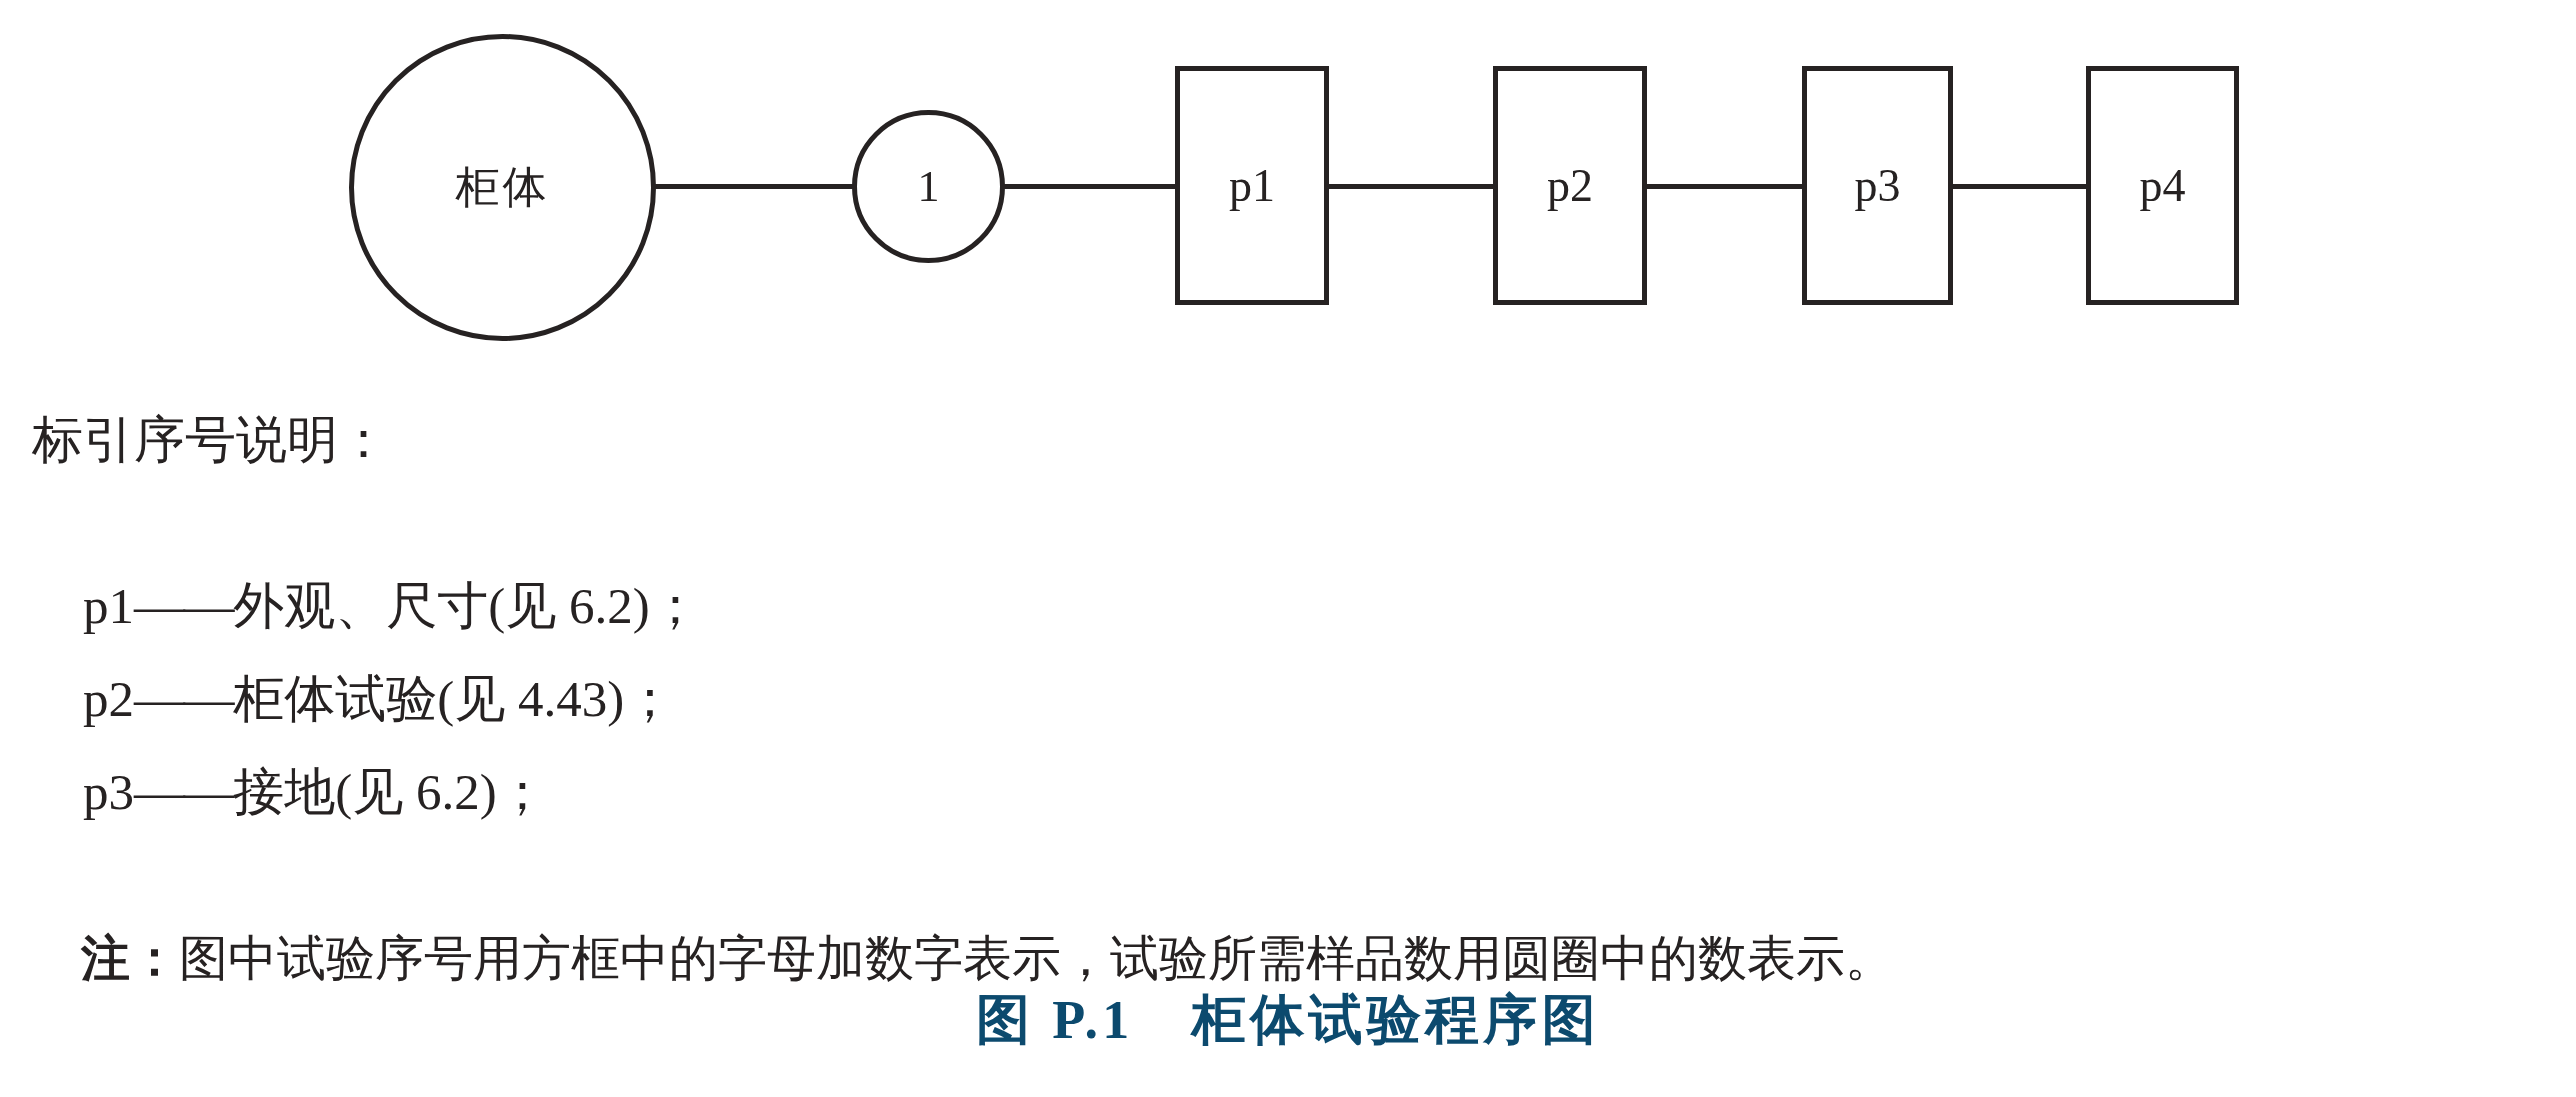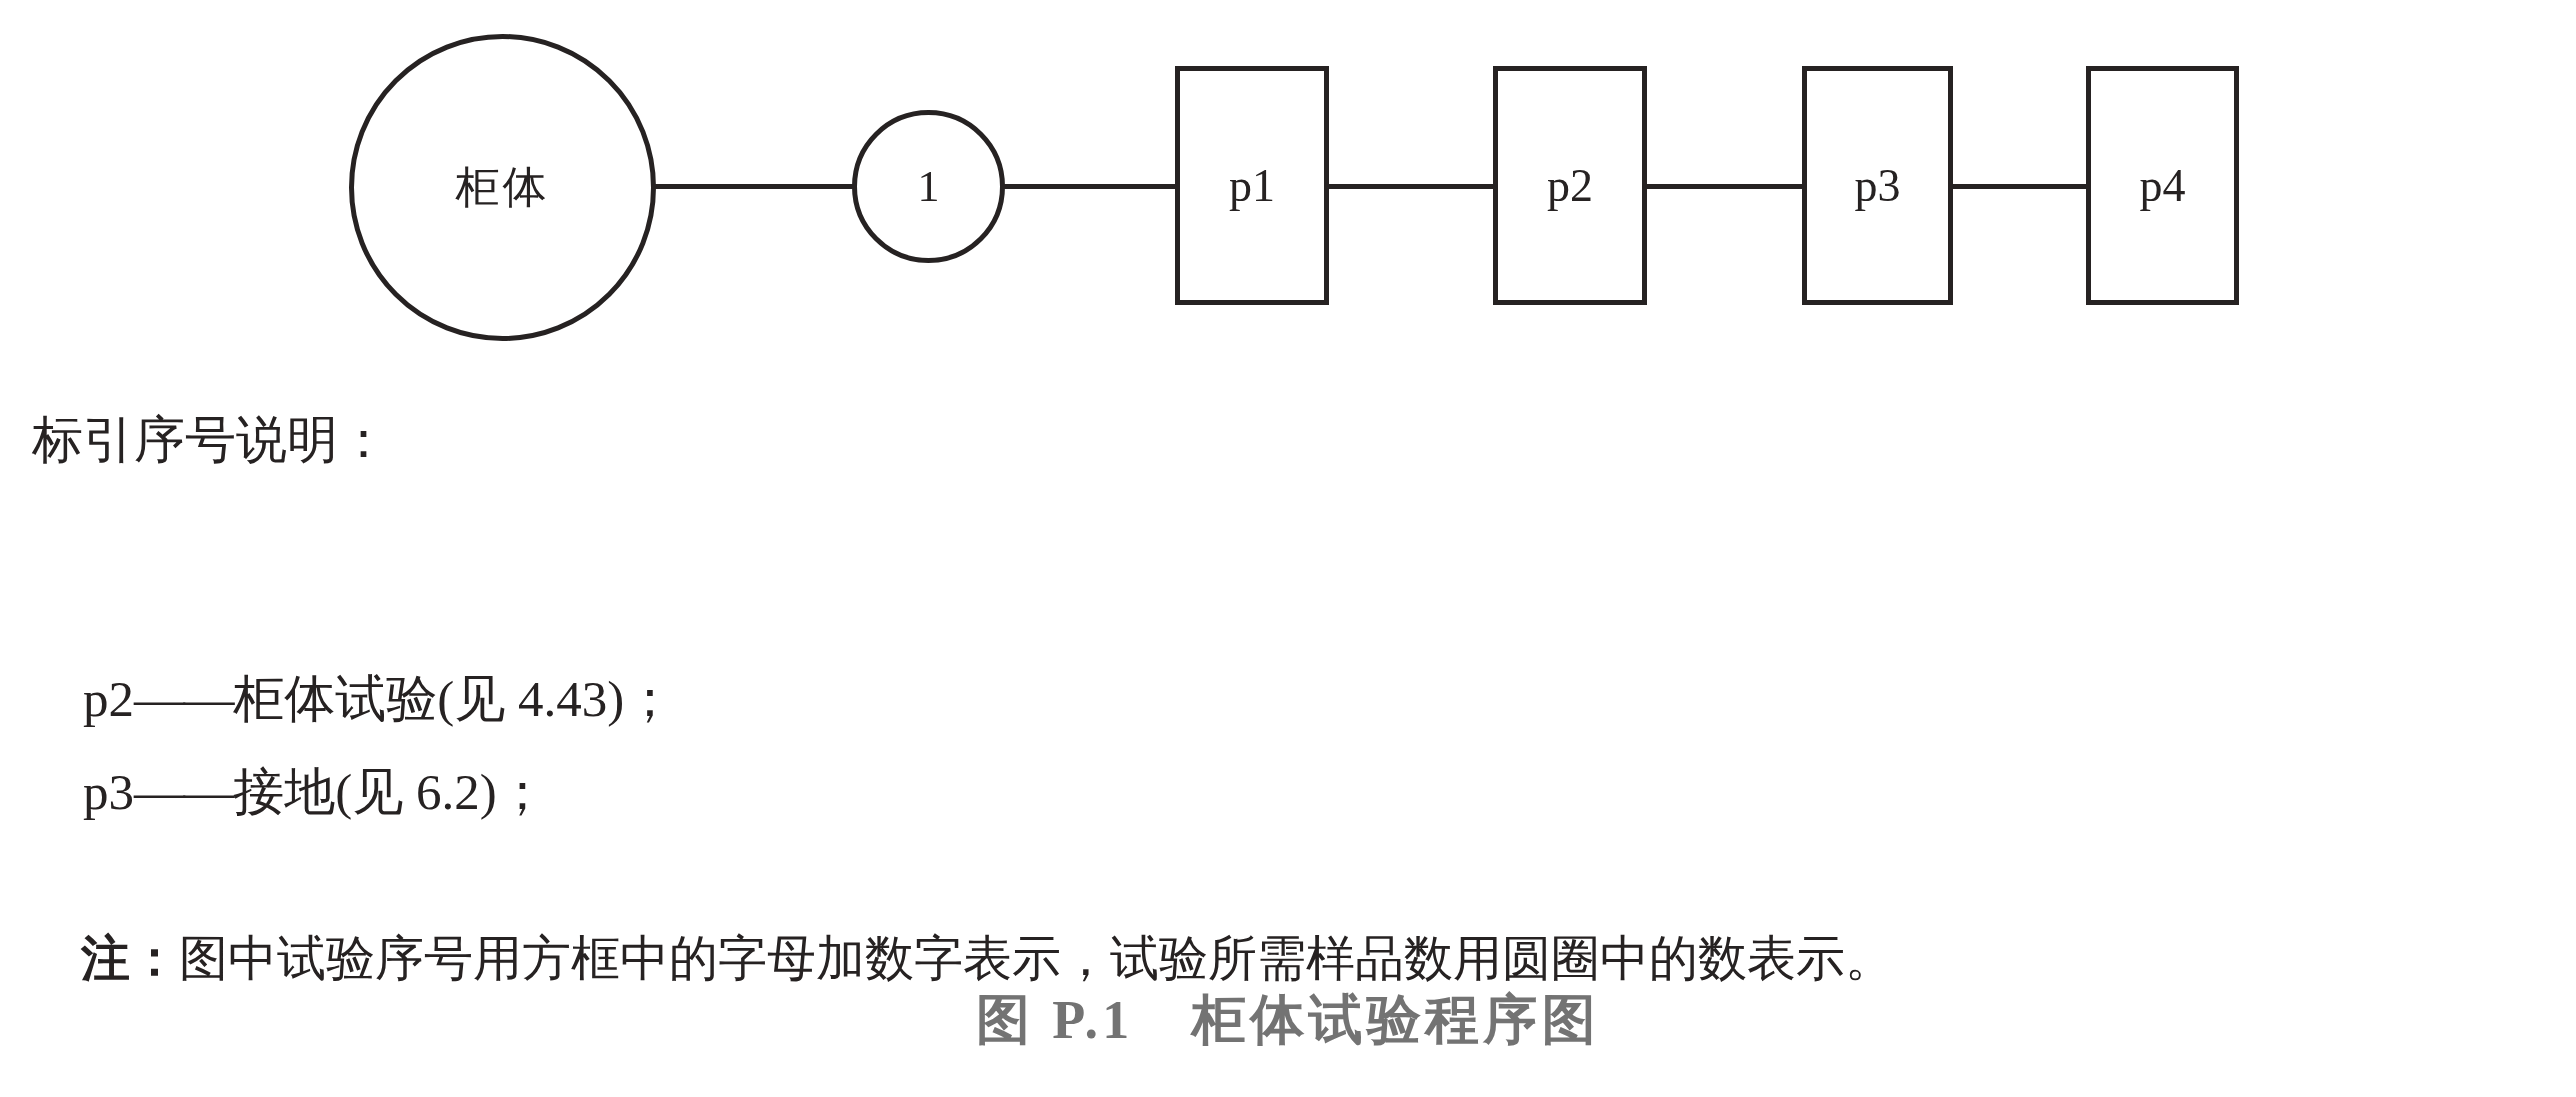--- a/index.html
+++ b/index.html
@@ -61,21 +61,21 @@
   .caption {
     position: absolute;
     left: 0;
     width: 2576px;
     top: 984px;
     text-align: center;
     font-size: 54px;
     font-weight: 700;
     letter-spacing: 4.3px;
     white-space: pre;
-    color: #737373;
+    color: #0c4a6e;
   }
 </style>
 </head>
 <body>
 
 <div id="page">
 
   <div>
 
     <div class="node circle" style="left:349px; top:34px; width:307px; height:307px;">
@@ -109,20 +109,23 @@
     <div class="connector" style="left:1952px; width:136px;"></div>
 
     <div class="node" style="left:2086px; top:66px; width:153px; height:239px;">
       <span class="node-label step-label">p4</span>
     </div>
 
   </div>
 
   <div class="text-line" style="top:412px;">标引序号说明：</div>
 
+  <div class="text-line" style="top:521px;">
+    <span>p1</span><span class="legend-dash">——</span><span>外观、尺寸(见 6.2)；</span>
+  </div>
 
   <div class="text-line" style="top:614px;">
     <span>p2</span><span class="legend-dash">——</span><span>柜体试验(见 4.43)；</span>
   </div>
 
   <div class="text-line" style="top:707px;">
     <span>p3</span><span class="legend-dash">——</span><span>接地(见 6.2)；</span>
   </div>
 
 

